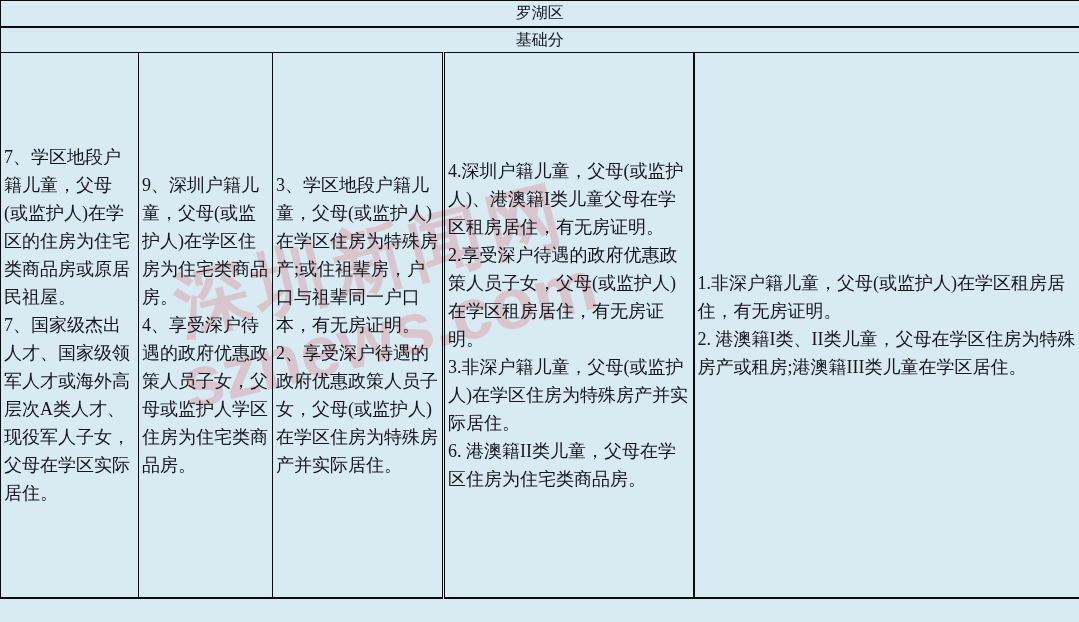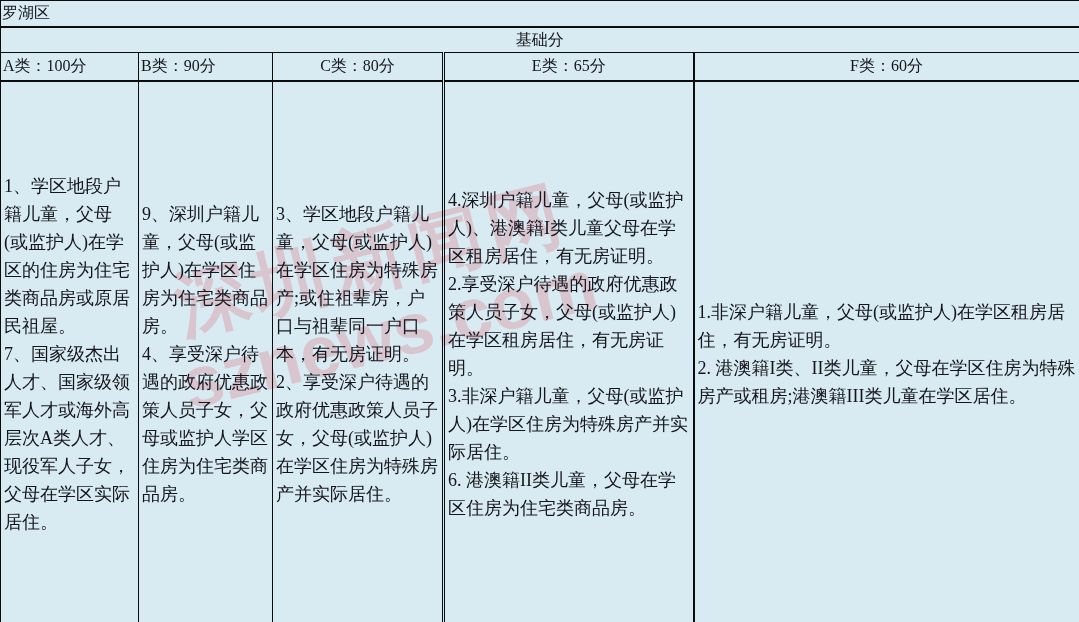--- a/index.html
+++ b/index.html
@@ -40,20 +40,21 @@
   td{
     background:transparent;
     border-left:1px solid #0c0c0c;
     border-right:1px solid #0c0c0c;
     overflow:hidden;
   }
   tr.r-district td{
     border-top:1px solid #0c0c0c;
     border-bottom:2px solid #0c0c0c;
     height:23px;
+    text-align:center;
     font-size:16px;
   }
   tr.r-section td{
     border-bottom:1px solid #0c0c0c;
     height:22px;
     text-align:center;
     font-size:16px;
   }
   tr.r-headers td{
     border-bottom:2px solid #0c0c0c;
@@ -101,31 +102,24 @@
 
     <tbody>
         <tr class="r-district">
       <td colspan="5" class="outer-r">罗湖区</td>
     </tr>
 
     <tr class="r-section">
       <td colspan="5" class="outer-r">基础分</td>
     </tr>
 
-    <tr class="r-headers">
-      <td class="al">A类：100分</td>
-      <td class="al">B类：90分</td>
-      <td class="ac dbl-r">C类：80分</td>
-      <td class="ac dbl-l">E类：65分</td>
-      <td class="ac thick-l outer-r">F类：60分</td>
-    </tr>
 
     <tr class="r-content">
       <td>
-        <div class="item">1、学区地段户籍儿童，父母(或监护人)在学区的住房为住宅类商品房或原居民祖屋。</div>
+        <div class="item">7、学区地段户籍儿童，父母(或监护人)在学区的住房为住宅类商品房或原居民祖屋。</div>
         <div class="item">7、国家级杰出人才、国家级领军人才或海外高层次A类人才、现役军人子女，父母在学区实际居住。</div>
       </td>
       <td>
         <div class="item">9、深圳户籍儿童，父母(或监护人)在学区住房为住宅类商品房。</div>
         <div class="item">4、享受深户待遇的政府优惠政策人员子女，父母或监护人学区住房为住宅类商品房。</div>
       </td>
       <td class="dbl-r">
         <div class="item">3、学区地段户籍儿童，父母(或监护人)在学区住房为特殊房产;或住祖辈房，户口与祖辈同一户口本，有无房证明。</div>
         <div class="item">2、享受深户待遇的政府优惠政策人员子女，父母(或监护人)在学区住房为特殊房产并实际居住。</div>
       </td>

